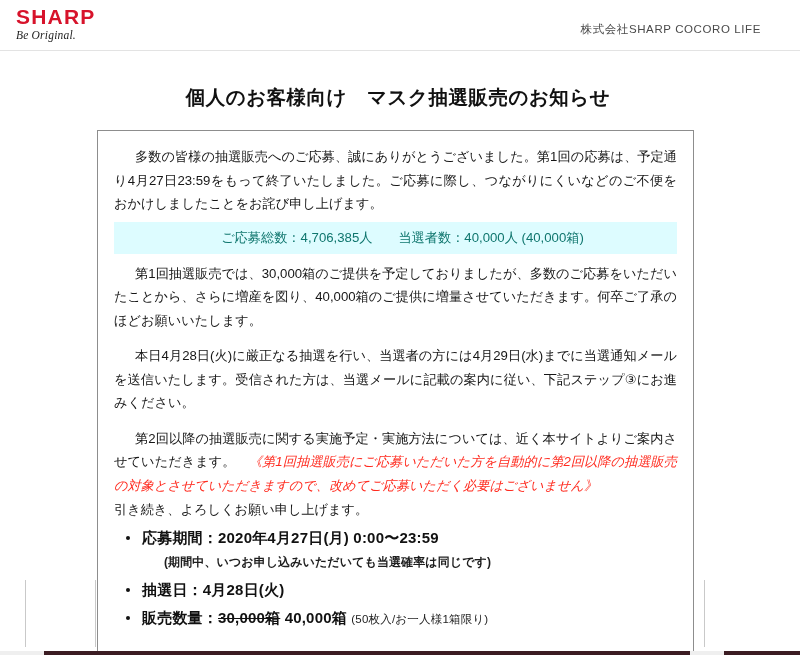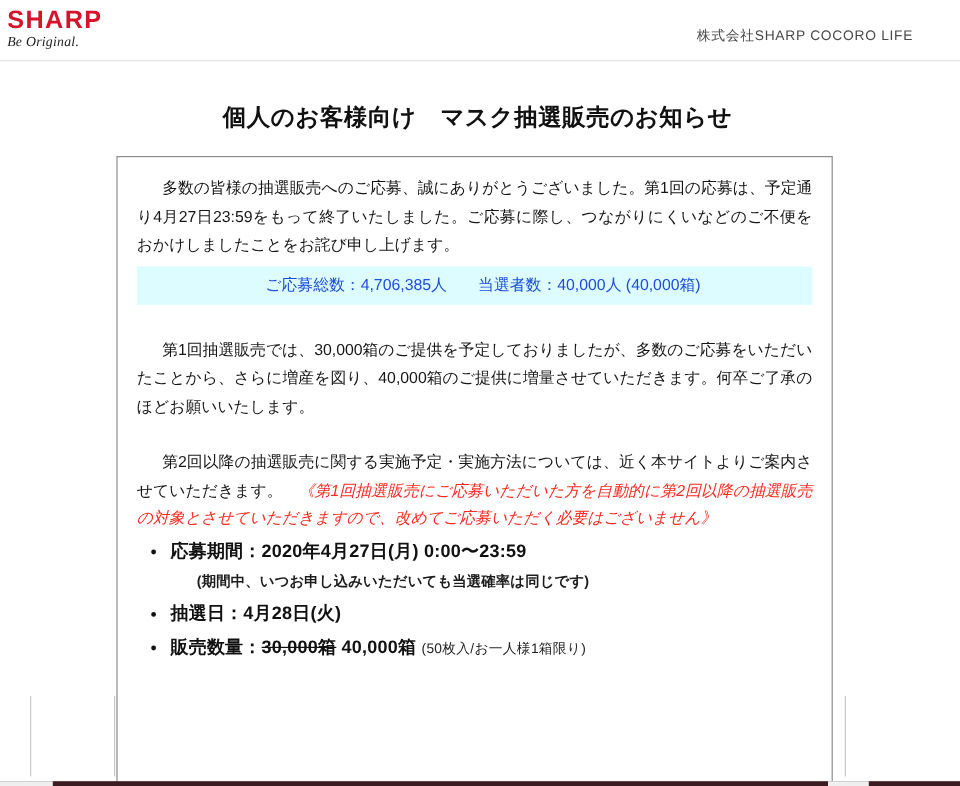--- a/index.html
+++ b/index.html
@@ -18,21 +18,21 @@
 
   
   .site-header {
     position: relative;
     height: 50px;
     border-bottom: 1px solid #e3e3e3;
     background: #ffffff;
   }
   .logo-block {
     position: absolute;
-    left: 6px;
+    left: 16px;
     top: 6px;
     width: 150px;
   }
   .logo-mark {
     font-size: 21px;
     font-weight: bold;
     letter-spacing: 1.2px;
     color: #d7132b;
     font-family: "Liberation Sans", sans-serif;
     line-height: 1.05;
@@ -91,22 +91,22 @@
   }
   .para-gap { height: 11px; }
 
   
   .stats-row {
     background: #ddfcff;
     text-align: center;
     font-size: 13.2px;
     line-height: 1.6;
     padding: 5px 0 6px 14px;
-    margin: 6px 0 26px 0;
-    color: #1d4ed8;
+    margin: 6px 0 8px 0;
+    color: #0f766e;
   }
   .stats-row .stat-gap {
     display: inline-block;
     width: 26px;
   }
 
   
   .red-text { color: #ff2b1f; font-style: italic; }
 
   
@@ -203,24 +203,26 @@
 
   <p class="body-para">多数の皆様の抽選販売へのご応募、誠にありがとうございました。第1回の応募は、予定通り4月27日23:59をもって終了いたしました。ご応募に際し、つながりにくいなどのご不便をおかけしましたことをお詫び申し上げます。</p>
 
   <div class="stats-row">
     <span>ご応募総数：4,706,385人</span><span class="stat-gap"></span><span>当選者数：40,000人 (40,000箱)</span>
   </div>
 
   <p class="body-para">第1回抽選販売では、30,000箱のご提供を予定しておりましたが、多数のご応募をいただいたことから、さらに増産を図り、40,000箱のご提供に増量させていただきます。何卒ご了承のほどお願いいたします。</p>
   <div class="para-gap"></div>
 
+  <p class="body-para">本日4月28日(火)に厳正なる抽選を行い、当選者の方には4月29日(水)までに当選通知メールを送信いたします。受信された方は、当選メールに記載の案内に従い、下記ステップ③にお進みください。</p>
   <div class="para-gap"></div>
 
   <p class="body-para"><span>第2回以降の抽選販売に関する実施予定・実施方法については、近く本サイトよりご案内させていただきます。　</span><span class="red-text">《第1回抽選販売にご応募いただいた方を自動的に第2回以降の抽選販売の対象とさせていただきますので、改めてご応募いただく必要はございません》</span></p>
 
+  <p class="body-para no-indent">引き続き、よろしくお願い申し上げます。</p>
 
 
   <ul class="detail-list">
     <li>
       <span>応募期間：2020年4月27日(月) 0:00〜23:59</span>
     </li>
     <div class="sub-note">(期間中、いつお申し込みいただいても当選確率は同じです)</div>
 
     <li>
       <span>抽選日：4月28日(火)</span>

